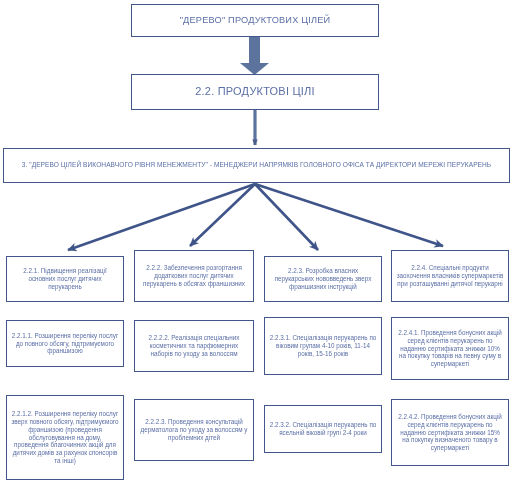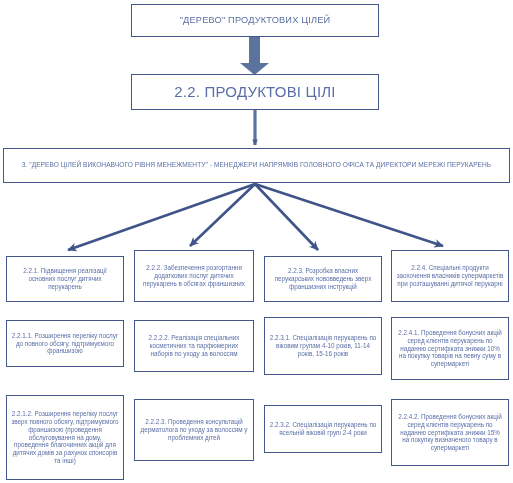--- a/index.html
+++ b/index.html
@@ -32,21 +32,21 @@
     justify-content: center;
     text-align: center;
     line-height: 1.25;
     padding: 2px 4px;
   }
   .node span { display: block; width: 100%; }
 
   
   #n-root      { left: 131px; top: 4px;   width: 248px; height: 33px; font-size: 9.2px; letter-spacing: .2px; }
   
-  #n-l2        { left: 131px; top: 74px;  width: 248px; height: 36px; font-size: 15px; letter-spacing: .2px; }
+  #n-l2        { left: 131px; top: 74px;  width: 248px; height: 36px; font-size: 11px; letter-spacing: .2px; }
   
   #n-l3        { left: 3px;   top: 148px; width: 507px; height: 35px; font-size: 6.6px; letter-spacing: .05px; }
 
   
   #n-221  { left: 6px;   top: 256px; width: 118px; height: 46px; font-size: 6.3px; }
   #n-222  { left: 134px; top: 250px; width: 120px; height: 52px; font-size: 6.3px; }
   #n-223  { left: 264px; top: 256px; width: 118px; height: 46px; font-size: 6.3px; }
   #n-224  { left: 391px; top: 250px; width: 118px; height: 52px; font-size: 6.3px; }
 
   

